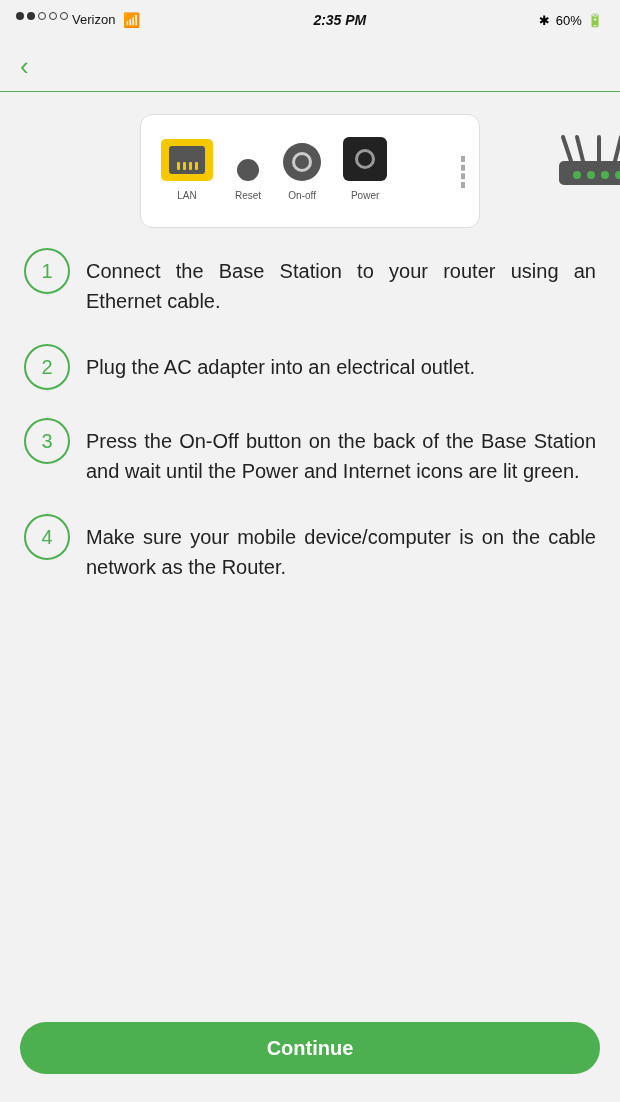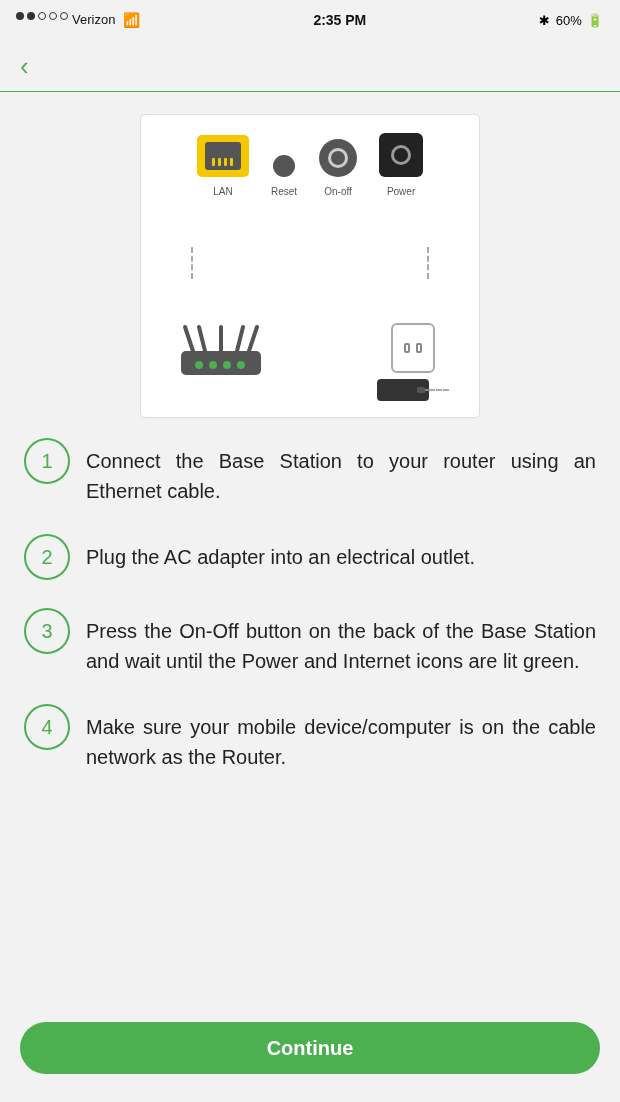--- a/index.html
+++ b/index.html
@@ -31,21 +31,21 @@
       font-size: 13px;
       font-weight: 500;
     }
     .status-dots {
       display: flex; gap: 3px;
     }
     .dot-filled { width: 8px; height: 8px; background: #333; border-radius: 50%; }
     .dot-empty  { width: 8px; height: 8px; border: 1.5px solid #333; border-radius: 50%; }
     .wifi-icon { margin-left: 4px; font-size: 14px; }
     .carrier-label { font-size: 13px; font-weight: 500; color: #111; }
-    .status-center { font-size: 14px; font-weight: 600; color: #111; }
+    .status-center { font-size: 14px; font-weight: 600; color: #111; font-style: italic; }
     .status-right { display: flex; align-items: center; gap: 6px; font-size: 13px; }
 
     
     .nav-bar {
       width: 100%;
       height: 52px;
       background: #f2f2f2;
       border-bottom: 1.5px solid #4caf50;
       display: flex;
       align-items: center;
@@ -65,25 +65,25 @@
       font-size: 19px;
       font-weight: 700;
       color: #222;
     }
 
     
     .diagram-container {
       margin: 22px auto 10px;
       width: 340px;
       background: #fff;
-      border-radius: 5px;
+      border-radius: 12px;
       border: 1px solid #ddd;
       padding: 18px 20px 16px;
       display: flex;
-      flex-direction: column;
+      flex-direction: row;
       align-items: center;
       gap: 44px;
     }
 
     
     .ports-row {
       display: flex;
       align-items: flex-end;
       justify-content: center;
       gap: 22px;

